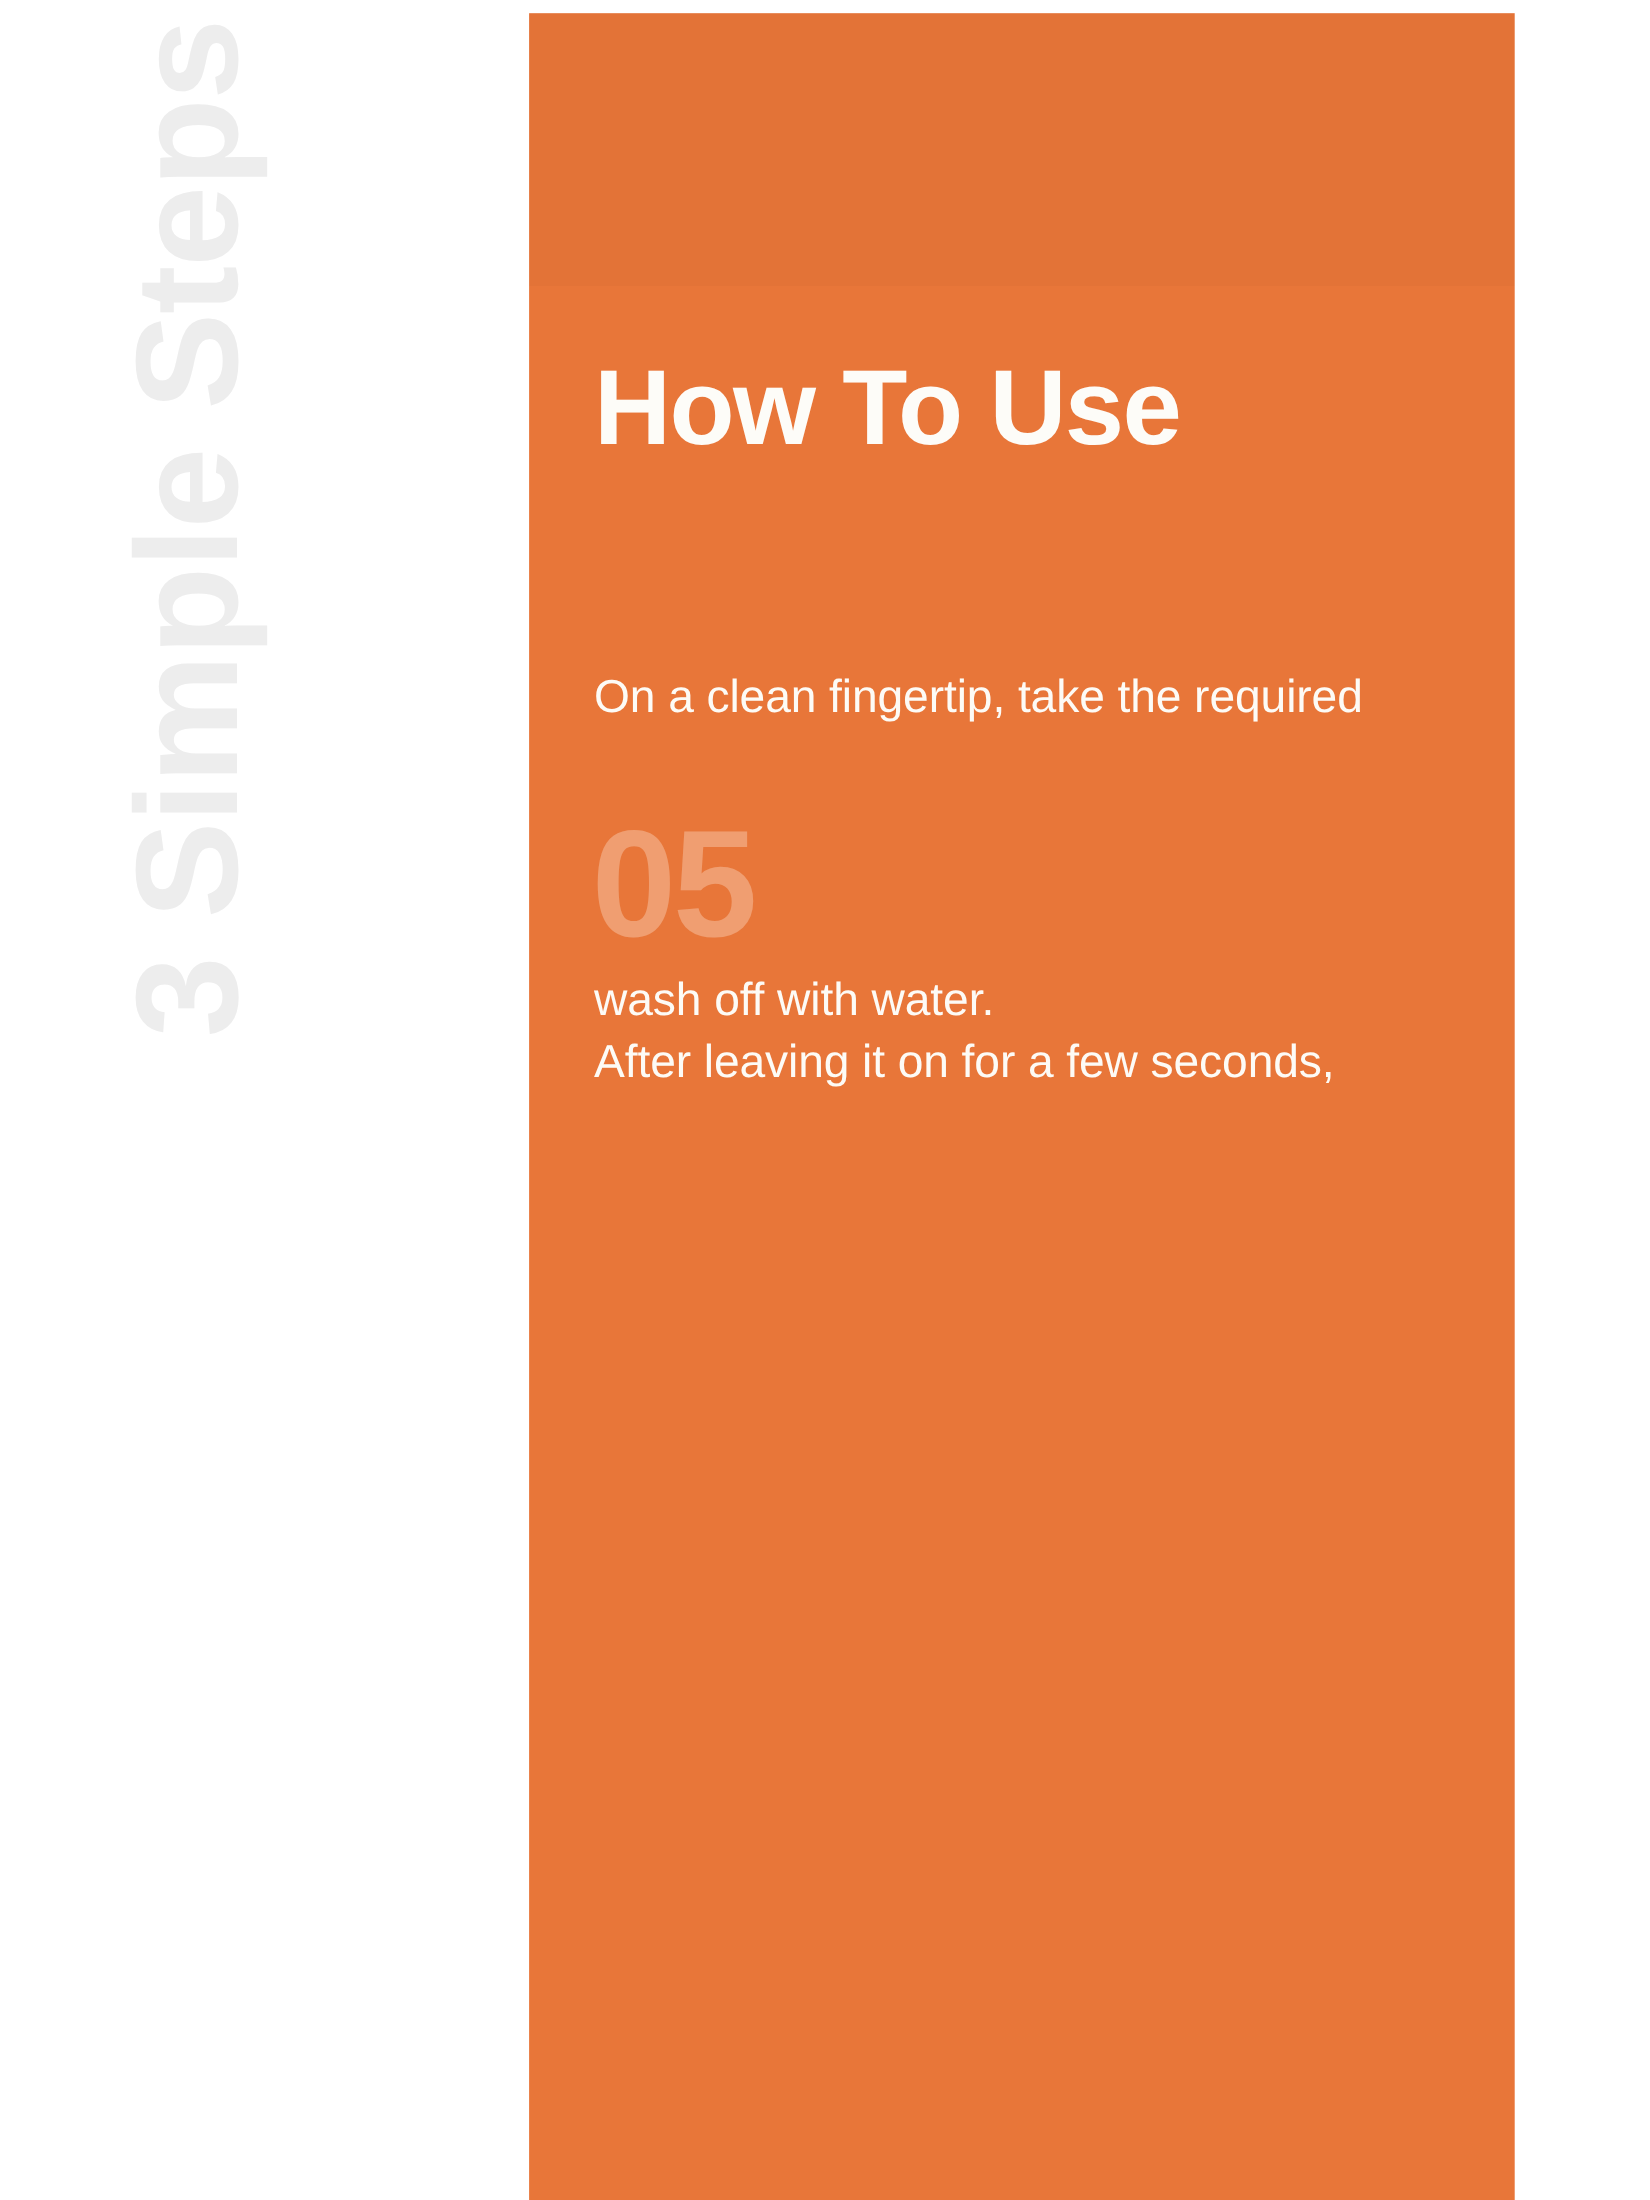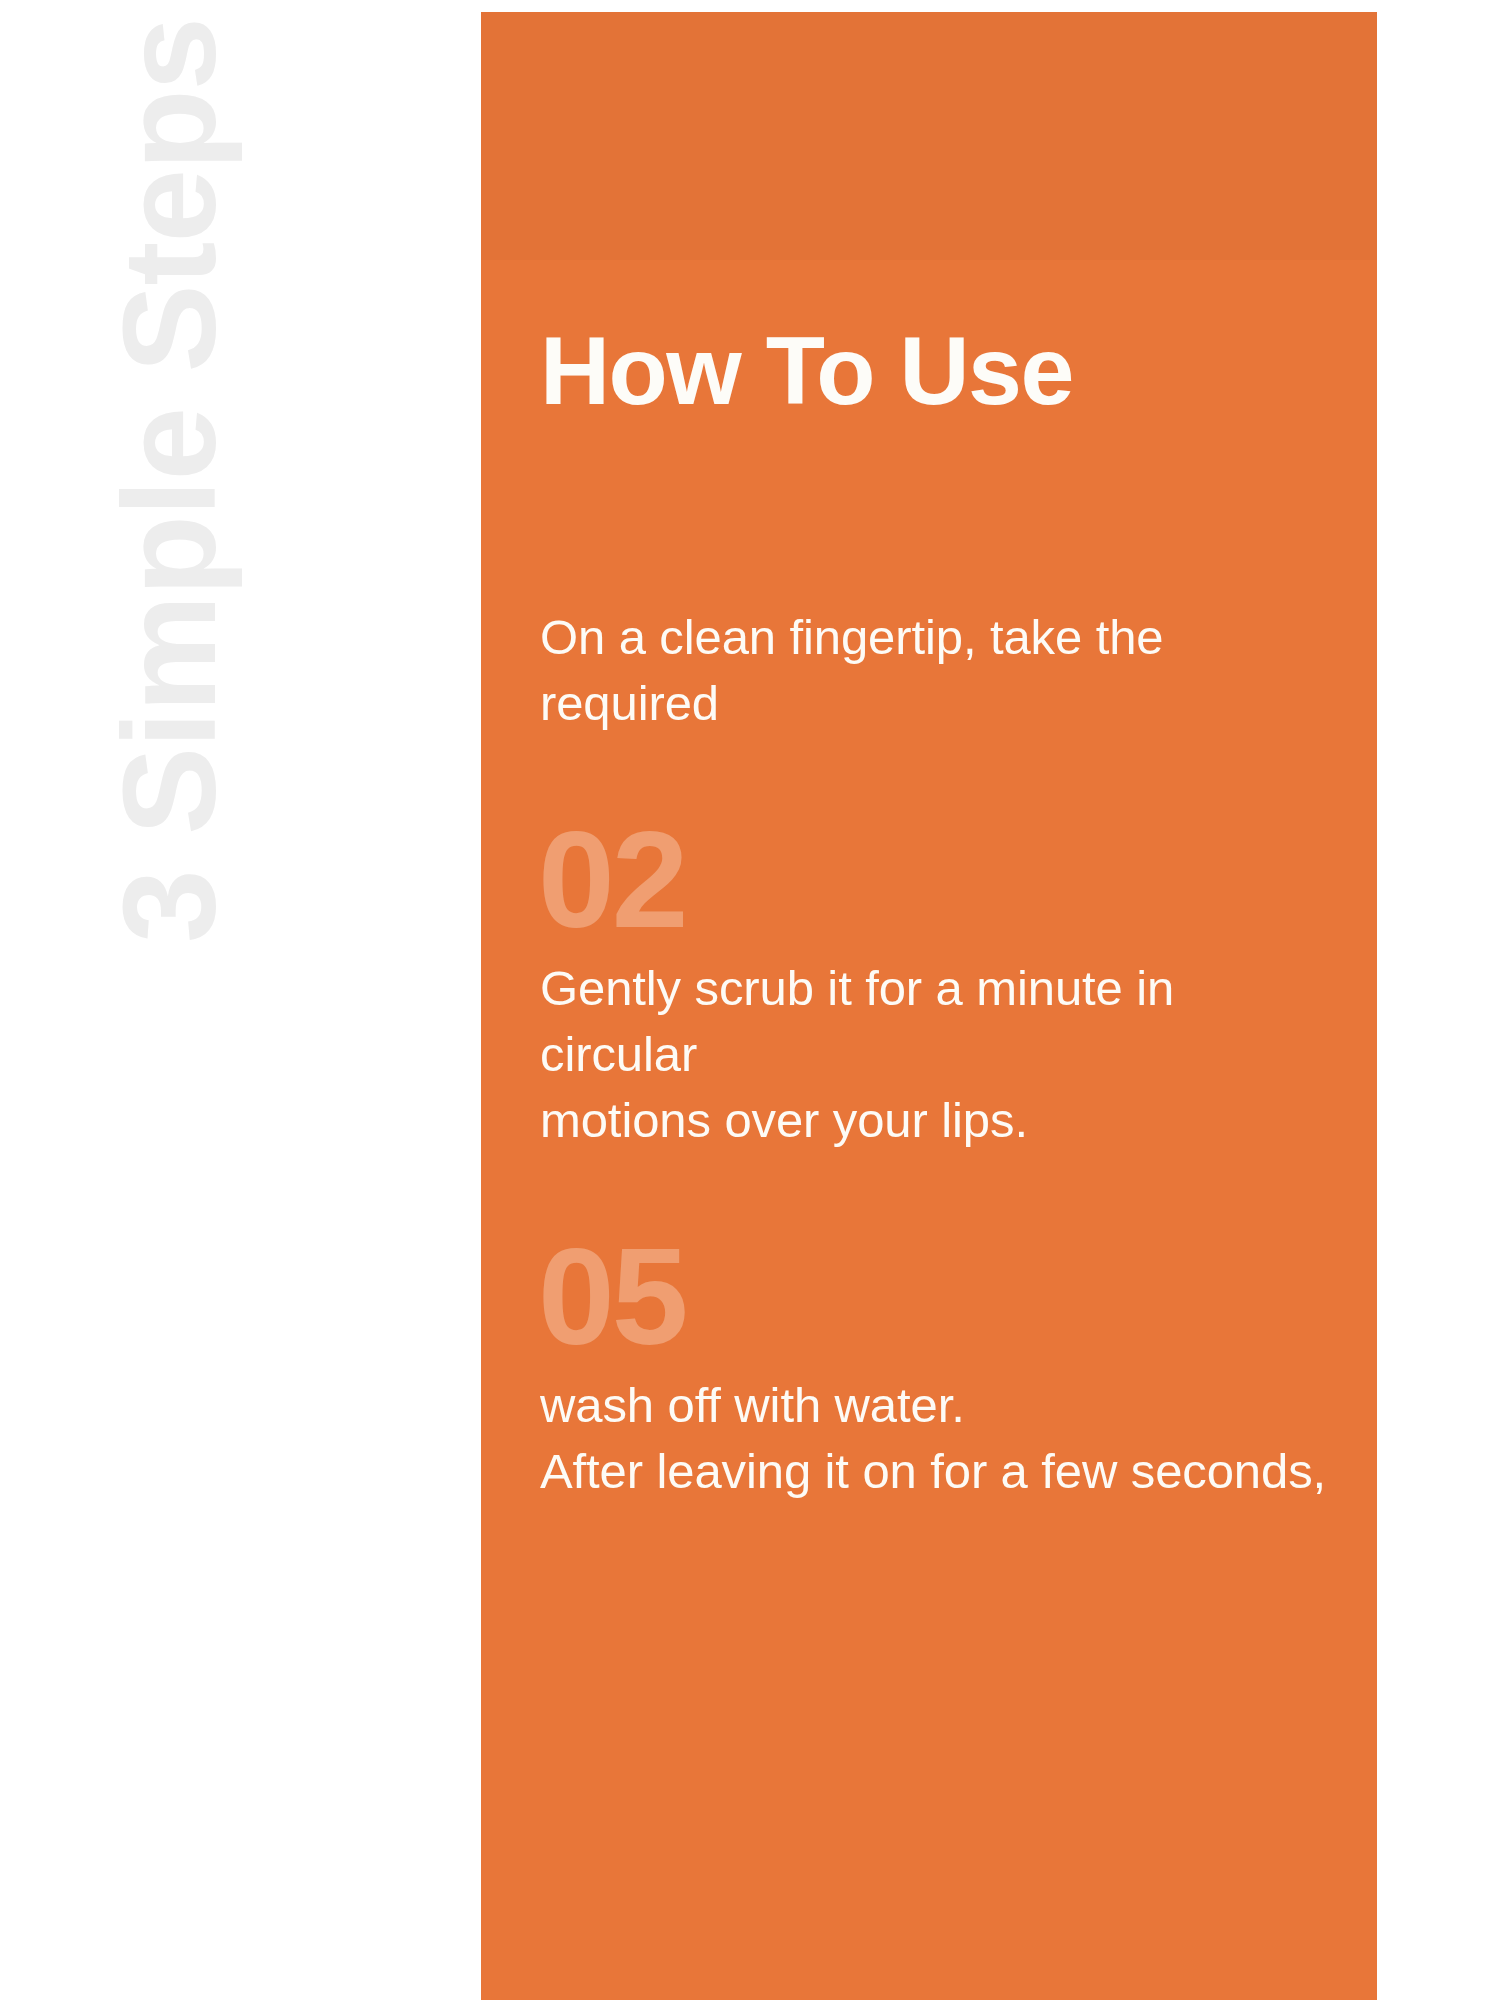--- a/index.html
+++ b/index.html
@@ -112,21 +112,21 @@
   .step-number {
     font-size: 138px;
     font-weight: 700;
     line-height: 0.84;
     color: rgba(255, 236, 222, 0.34);
     letter-spacing: -3px;
     margin-left: -2px;
   }
 
   .step-text {
-    font-size: 49px;
+    font-size: 42px;
     font-weight: 400;
     line-height: 1.34;
     color: #fdfbf6;
     letter-spacing: -0.1px;
     max-width: 800px;
     margin-top: 18px;
   }
 
   .step-text .line { display: block; }
 </style>
@@ -149,27 +149,20 @@
       <h1 class="page-title">How To Use</h1>
 
       <div class="steps">
 
         <div class="step">
           <div class="step-text">
             <span class="line">On a clean fingertip, take the required</span>
           </div>
         </div>
 
-        <div class="step">
-          <div class="step-number">02</div>
-          <div class="step-text">
-            <span class="line">Gently scrub it for a minute in circular</span>
-            <span class="line">motions over your lips.</span>
-          </div>
-        </div>
 
         <div class="step">
           <div class="step-number">05</div>
           <div class="step-text">
             <span class="line">wash off with water.</span>
             <span class="line">After leaving it on for a few seconds,</span>
           </div>
         </div>
 
       </div>

